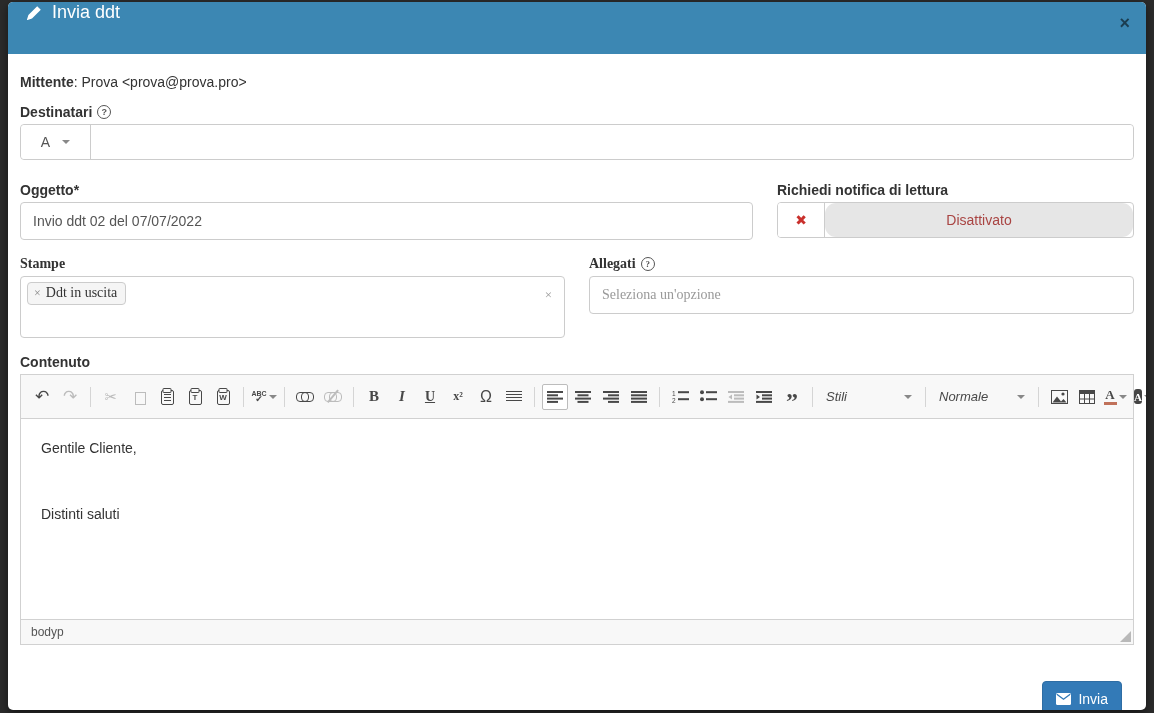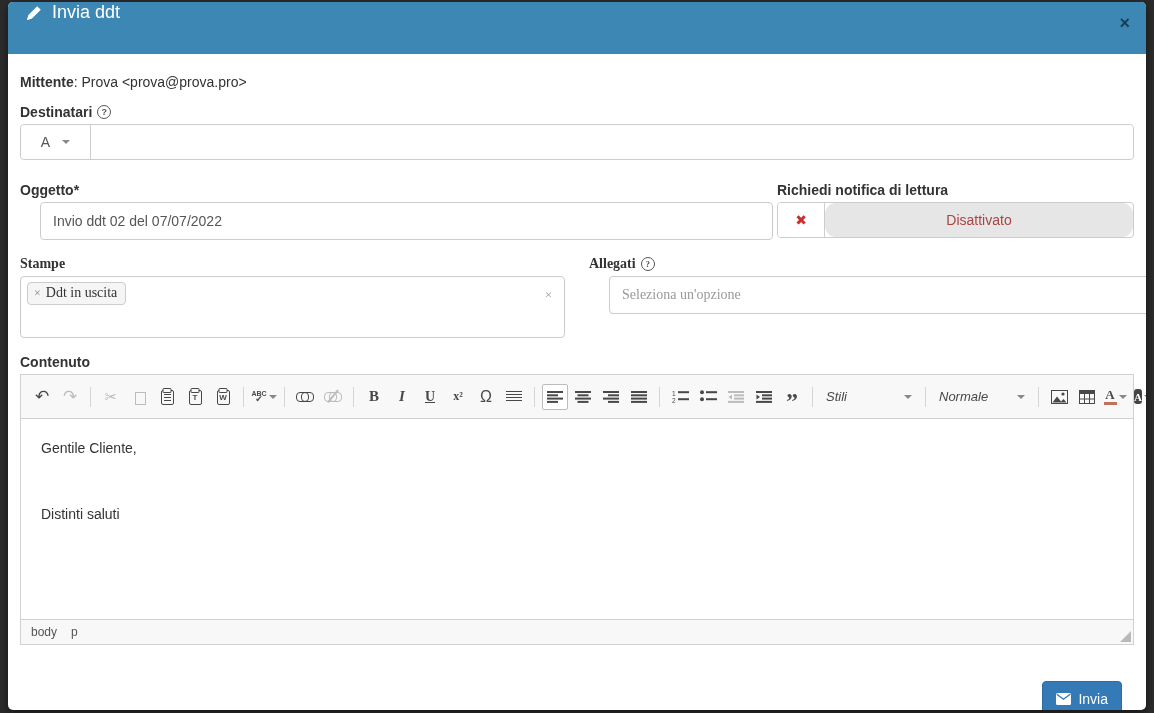--- a/index.html
+++ b/index.html
@@ -69,21 +69,21 @@
   .ig-input { flex: 1; border: 0; outline: none; font: inherit; color: #555; padding: 0 10px; border-radius: 0 4px 4px 0; }
   .caret { width: 0; height: 0; border-left: 4px solid transparent; border-right: 4px solid transparent; border-top: 4px solid #888; display: inline-block; }
   
   .row { display: flex; gap: 24px; margin-bottom: 16px; }
   .col-subject { flex: 0 0 733px; }
   .col-notify { flex: 1; }
   .col-half { flex: 1; font-family: Liberation Serif, serif; }
   .text-input {
     width: 100%; height: 38px;
     border: 1px solid #ccc; border-radius: 4px;
-    padding: 16px 12px; font: inherit; color: #555; outline: none; margin-left: 20px;
+    padding: 16px 12px; font: inherit; color: #555; outline: none;
   }
   .text-input::placeholder { color: #999; }
   
   .toggle {
     display: flex; height: 36px;
     border: 1px solid #ccc; border-radius: 4px;
     overflow: hidden; cursor: pointer;
   }
   .toggle-handle {
     width: 47px; background: #fff;
@@ -161,21 +161,21 @@
   .color-a { font-weight: 700; font-size: 13px; font-family: "Liberation Serif", serif; }
   .color-bar { width: 13px; height: 3px; background: #c0715a; margin-top: 1px; }
   .bg-a { width: 16px; height: 15px; background: #444; color: #fff; border-radius: 3px; font-weight: 700; font-size: 11px; display: inline-flex; align-items: center; justify-content: center; font-family: "Liberation Serif", serif; }
   
   .editor-content { height: 200px; padding: 20px 20px 0 20px; font-size: 14px; color: #333; overflow: hidden; cursor: text; }
   .editor-content p { margin: 0 0 15px 0; min-height: 18px; line-height: 18px; }
   
   .pathbar {
     height: 25px; background: #f8f8f8;
     border-top: 1px solid #d1d1d1;
-    display: flex; align-items: center; gap: 14px;
+    display: flex; align-items: center; 
     padding: 0 10px; font-size: 12px; color: #555;
     position: relative;
   }
   .path-item { cursor: pointer; }
   .grip {
     position: absolute; right: 2px; bottom: 2px;
     width: 0; height: 0;
     border-left: 11px solid transparent;
     border-bottom: 11px solid #b9b9b9;
     cursor: se-resize;

